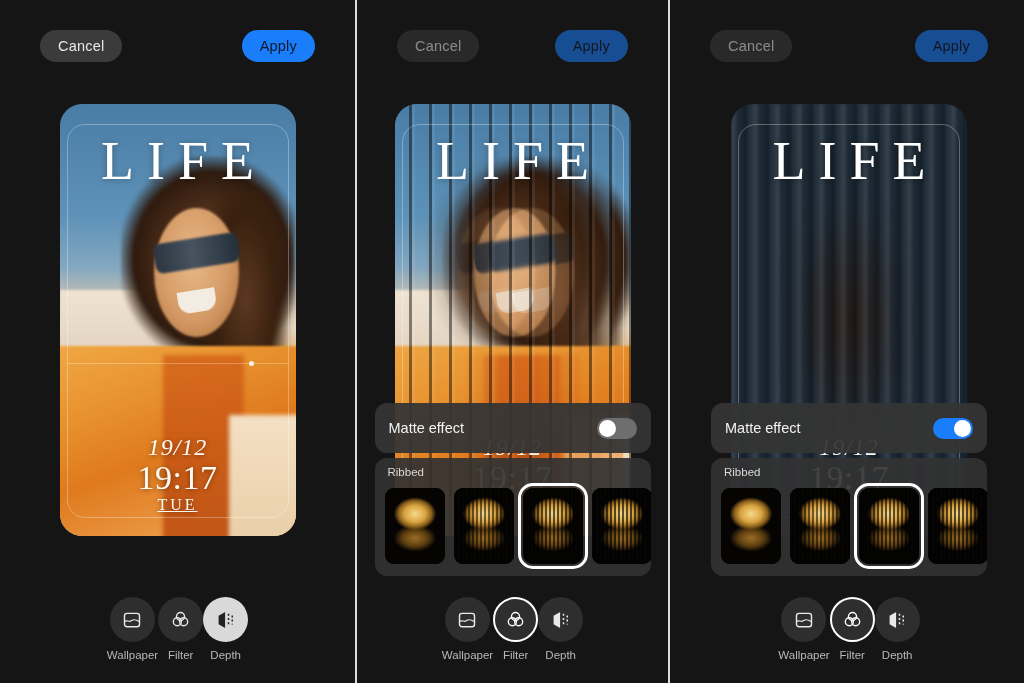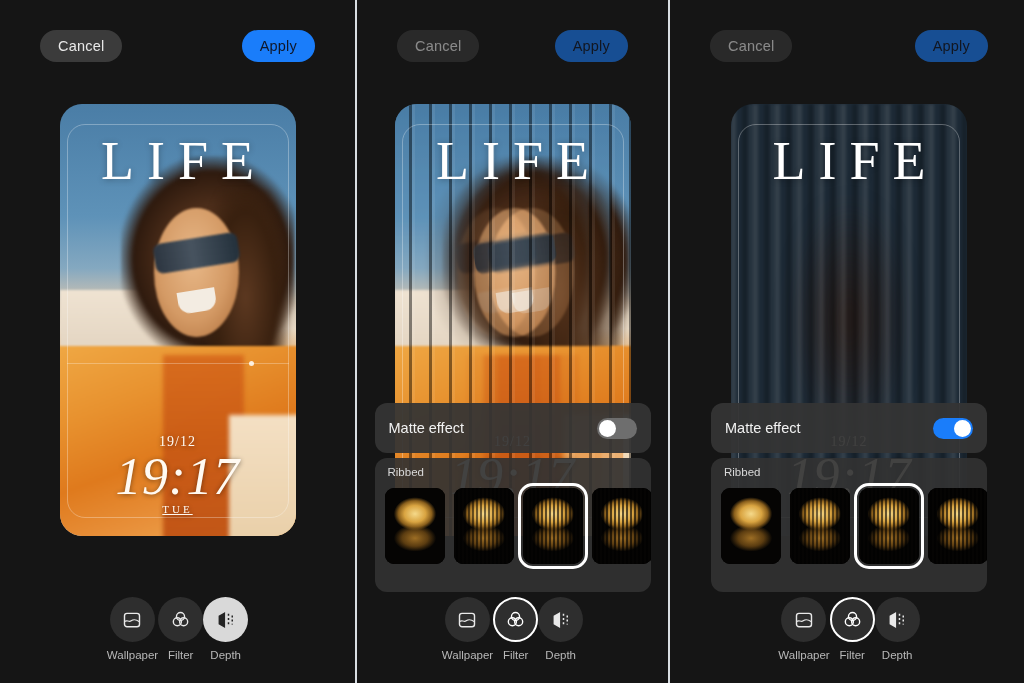--- a/index.html
+++ b/index.html
@@ -214,23 +214,23 @@
   .clock {
     position: absolute;
     left: 0; width: 100%;
     text-align: center;
     color: #fffaf2;
     font-family: "Liberation Serif", serif;
     text-shadow: 0 1px 5px rgba(0,0,0,.45);
   }
   .clock.pos-a { top: 330px; }
   .clock.pos-b { top: 330px; }
-  .clock .date { font-size: 14px; letter-spacing: 1px; }
-  .clock .time { font-size: 52px; font-style: italic; line-height: 1.02; letter-spacing: .5px; }
-  .clock .dow  { font-size: 11px; letter-spacing: 3px; text-decoration: underline; }
+  .clock .date { font-size: 24px; font-style: italic; letter-spacing: 1px; }
+  .clock .time { font-size: 34px; line-height: 1.02; letter-spacing: .5px; }
+  .clock .dow  { font-size: 16px; letter-spacing: 3px; text-decoration: underline; }
 
   .pinch {
     position: absolute;
     bottom: 18px; left: 0; width: 100%;
     text-align: center;
     color: #f3e7da;
     font-size: 12.5px;
     text-shadow: 0 1px 4px rgba(0,0,0,.55);
   }
 
@@ -266,21 +266,21 @@
     border-radius: 50%;
     background: #ffffff;
   }
   .toggle.on .knob { left: 21px; }
 
   
   .carousel {
     position: absolute;
     left: 50%; transform: translateX(-50%);
     top: 458px;
-    width: 276px; height: 134px;
+    width: 276px; height: 118px;
     background: rgba(50,50,50,.92);
     border-radius: 12px;
     overflow: hidden;
   }
   .carousel .cat {
     color: #d9d9d9;
     font-size: 11.5px;
     padding: 8px 0 0 13px;
   }
   .thumbs {

